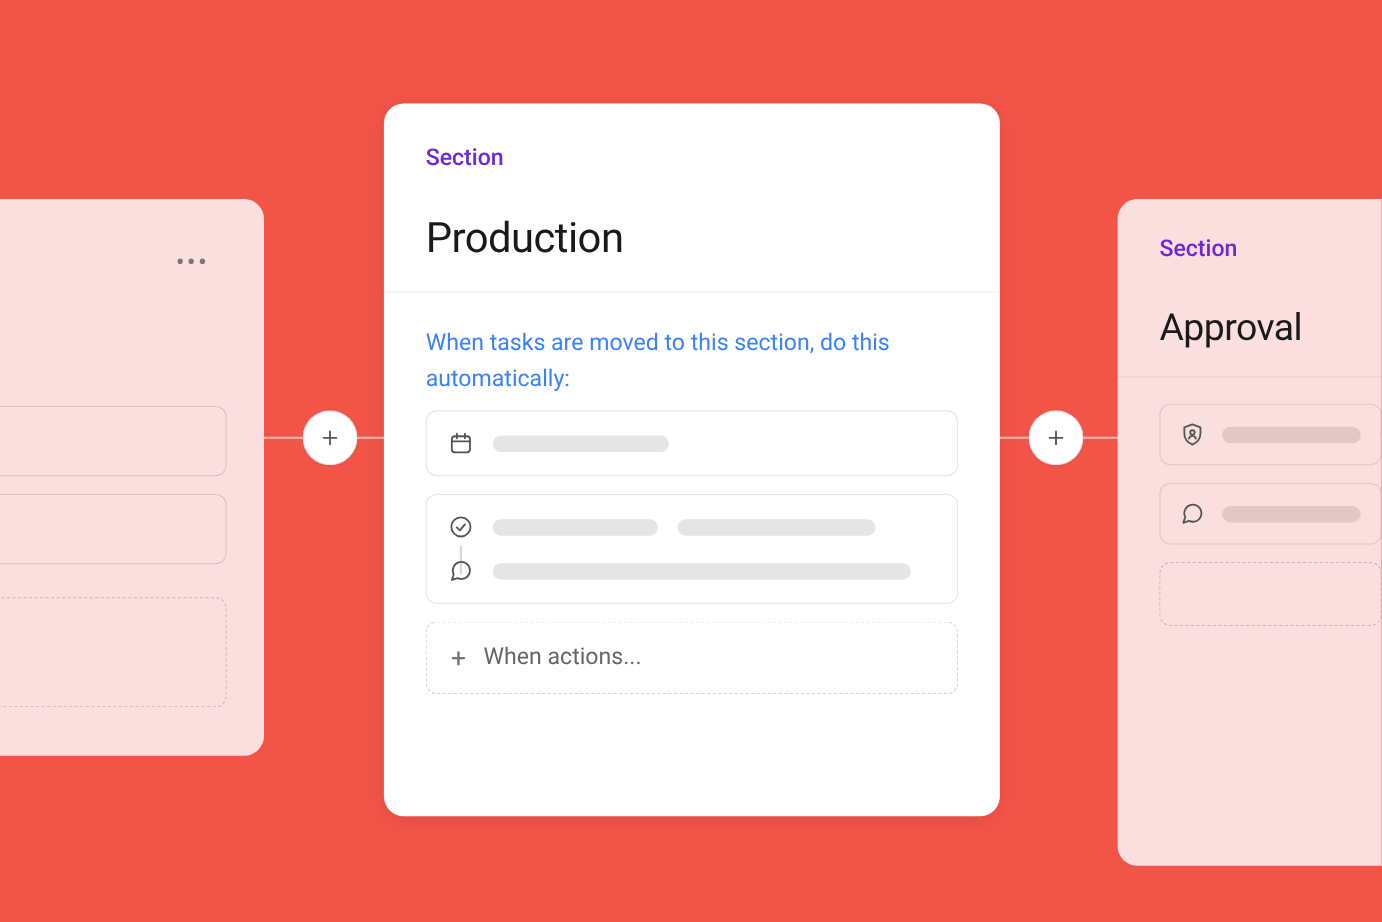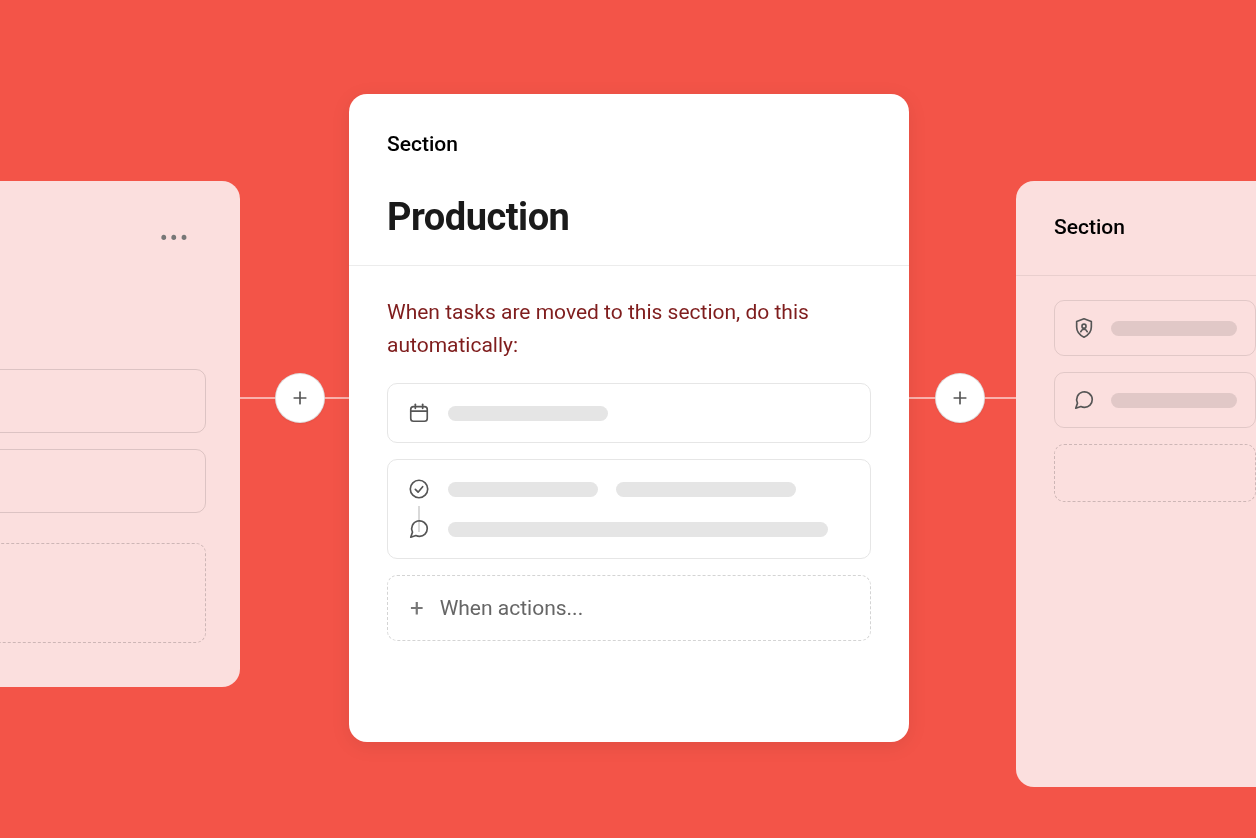--- a/index.html
+++ b/index.html
@@ -88,40 +88,40 @@
     top: 94px;
     left: 349px;
     width: 560px;
     height: 648px;
   }
   .card-center .header {
     padding: 38px 38px 26px 38px;
     border-bottom: 1px solid #ececec;
   }
   .section-label {
-    color: #000000;
+    color: #6d28d9;
     font-size: 21px;
     font-weight: 500;
     margin-bottom: 14px;
   }
   .section-title {
     color: #1a1a1a;
     font-size: 38px;
-    font-weight: 700;
+    font-weight: 400;
     letter-spacing: -0.5px;
     margin-top: 39px;
   }
   .card-center .body {
     padding: 30px 38px 28px 38px;
   }
   .description {
-    color: #7f1d1d;
+    color: #3b82f6;
     font-size: 21px;
     line-height: 1.55;
-    margin-bottom: 22px;
+    margin-bottom: 12px;
   }
 
   .rule {
     border: 1.5px solid #e6e6e6;
     border-radius: 10px;
     padding: 18px 20px;
     margin-bottom: 16px;
     display: flex;
     flex-direction: column;
     gap: 18px;
@@ -275,20 +275,21 @@
     <div class="more-actions">
       <span class="plus">+</span>
       <span>When actions...</span>
     </div>
   </div>
 </div>
 
 <div class="card card-pink card-right">
   <div class="header">
     <div class="section-label">Section</div>
+    <div class="section-title">Approval</div>
   </div>
   <div class="body">
     <div class="rule-pink">
       <span class="rule-icon">
         <svg width="22" height="22" viewBox="0 0 24 24" fill="none" stroke="#555" stroke-width="1.8" stroke-linecap="round" stroke-linejoin="round">
             <path d="M12 2l8 3v6c0 5-3.5 9-8 11-4.5-2-8-6-8-11V5l8-3z"></path>
             <circle cx="12" cy="10" r="2.2"></circle>
             <path d="M8.5 16c.8-1.8 2-2.6 3.5-2.6s2.7.8 3.5 2.6"></path>
           </svg>
       </span>

